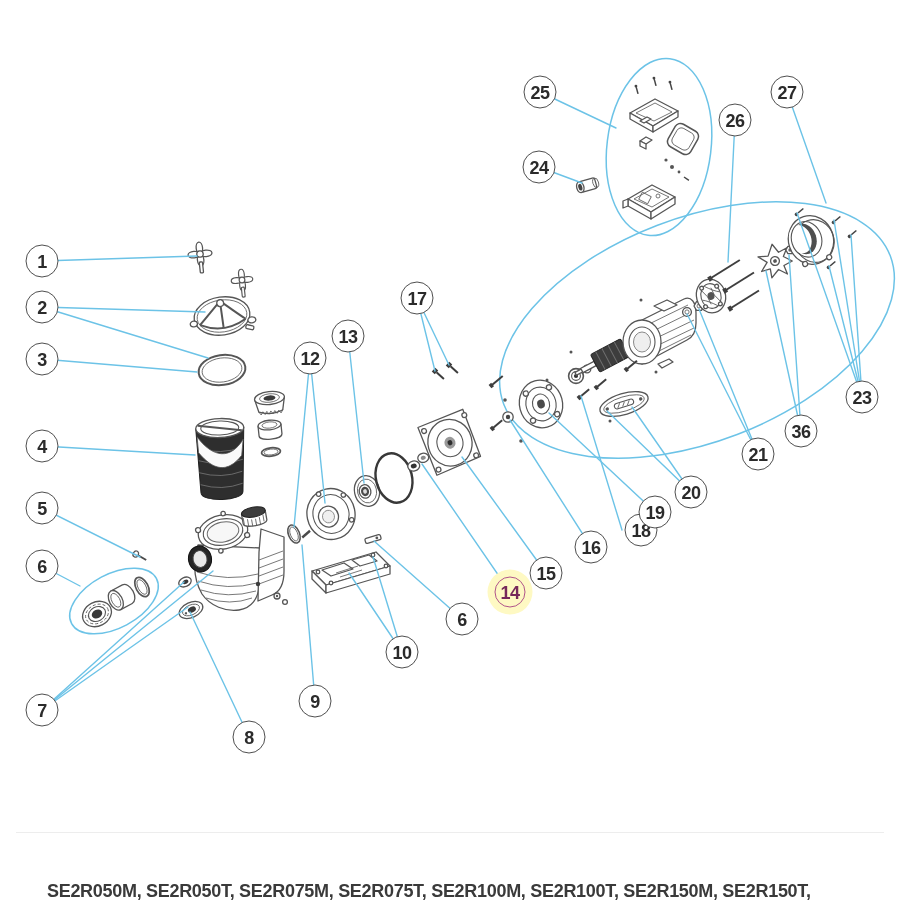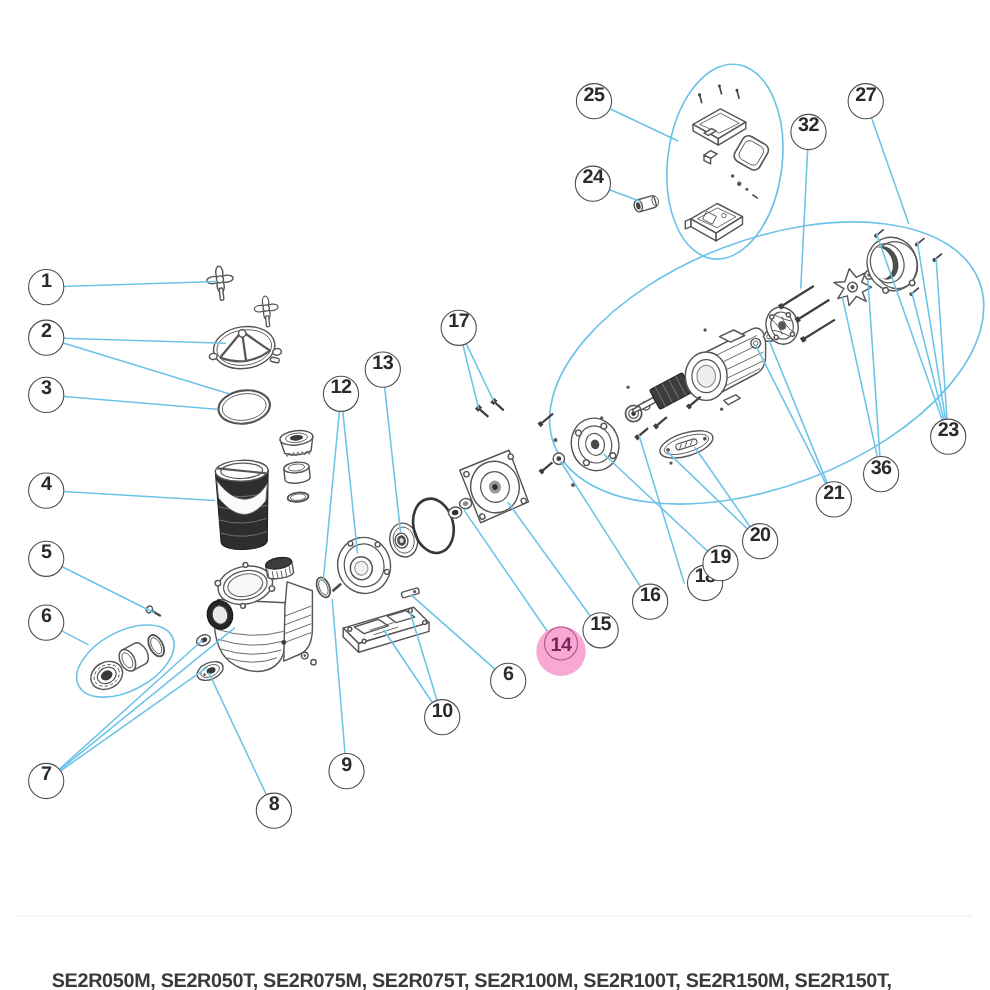--- a/index.html
+++ b/index.html
@@ -9,24 +9,24 @@
 
   
   .p{fill:#ffffff;stroke:#565656;stroke-width:1.3;stroke-linejoin:round;}
   .s{fill:none;stroke:#565656;stroke-width:1.1;stroke-linejoin:round;}
   .thin{stroke-width:0.8;}
   .bl{fill:none;stroke:#6cc3e7;stroke-width:1.5;}
   .ldr line{stroke:#6cc3e7;stroke-width:1.4;stroke-linecap:round;}
 
   
   .callout{position:absolute;transform:translate(-50%,-50%);width:33px;height:33px;border-radius:50%;
-           background:#fff;border:1.8px solid #4f4f4f;display:flex;justify-content:center;
+           background:#fff;border:1.8px solid #4f4f4f;display:flex;align-items:center;justify-content:center;
            z-index:3;box-sizing:border-box;cursor:pointer;}
   .callout .num{font-weight:bold;font-size:18px;line-height:1;color:#2b2b2b;letter-spacing:-0.5px;}
-  .callout.highlighted{width:45px;height:45px;background:#f9a8d4;border:none;}
+  .callout.highlighted{width:45px;height:45px;background:#fef9c3;border:none;}
   .callout.highlighted .ring{width:31px;height:31px;border-radius:50%;border:1.6px solid #b0548a;
            display:flex;align-items:center;justify-content:center;box-sizing:border-box;}
   .callout.highlighted .num{color:#76295a;}
 
   
   .divider{position:absolute;left:16px;right:16px;top:832px;border-top:1px solid #ededed;z-index:2;}
   .footer-text{position:absolute;left:47px;top:881px;z-index:2;color:#3a3a3a;
                font-weight:bold;font-size:18px;line-height:21px;letter-spacing:-0.3px;}
 </style>
 </head>
@@ -536,21 +536,21 @@
 <div class="callout" style="left:862px;top:397px">
       <span class="num">23</span>
     </div>
 <div class="callout" style="left:539px;top:167px">
       <span class="num">24</span>
     </div>
 <div class="callout" style="left:540px;top:92px">
       <span class="num">25</span>
     </div>
 <div class="callout" style="left:735px;top:120px">
-      <span class="num">32</span>
+      <span class="num">26</span>
     </div>
 <div class="callout" style="left:787px;top:92px">
       <span class="num">27</span>
     </div>
 
 <div class="divider"></div>
 <div class="footer-text">
   <div>SE2R050M, SE2R050T, SE2R075M, SE2R075T, SE2R100M, SE2R100T, SE2R150M, SE2R150T, SE2R200M,</div>
 </div>
 

